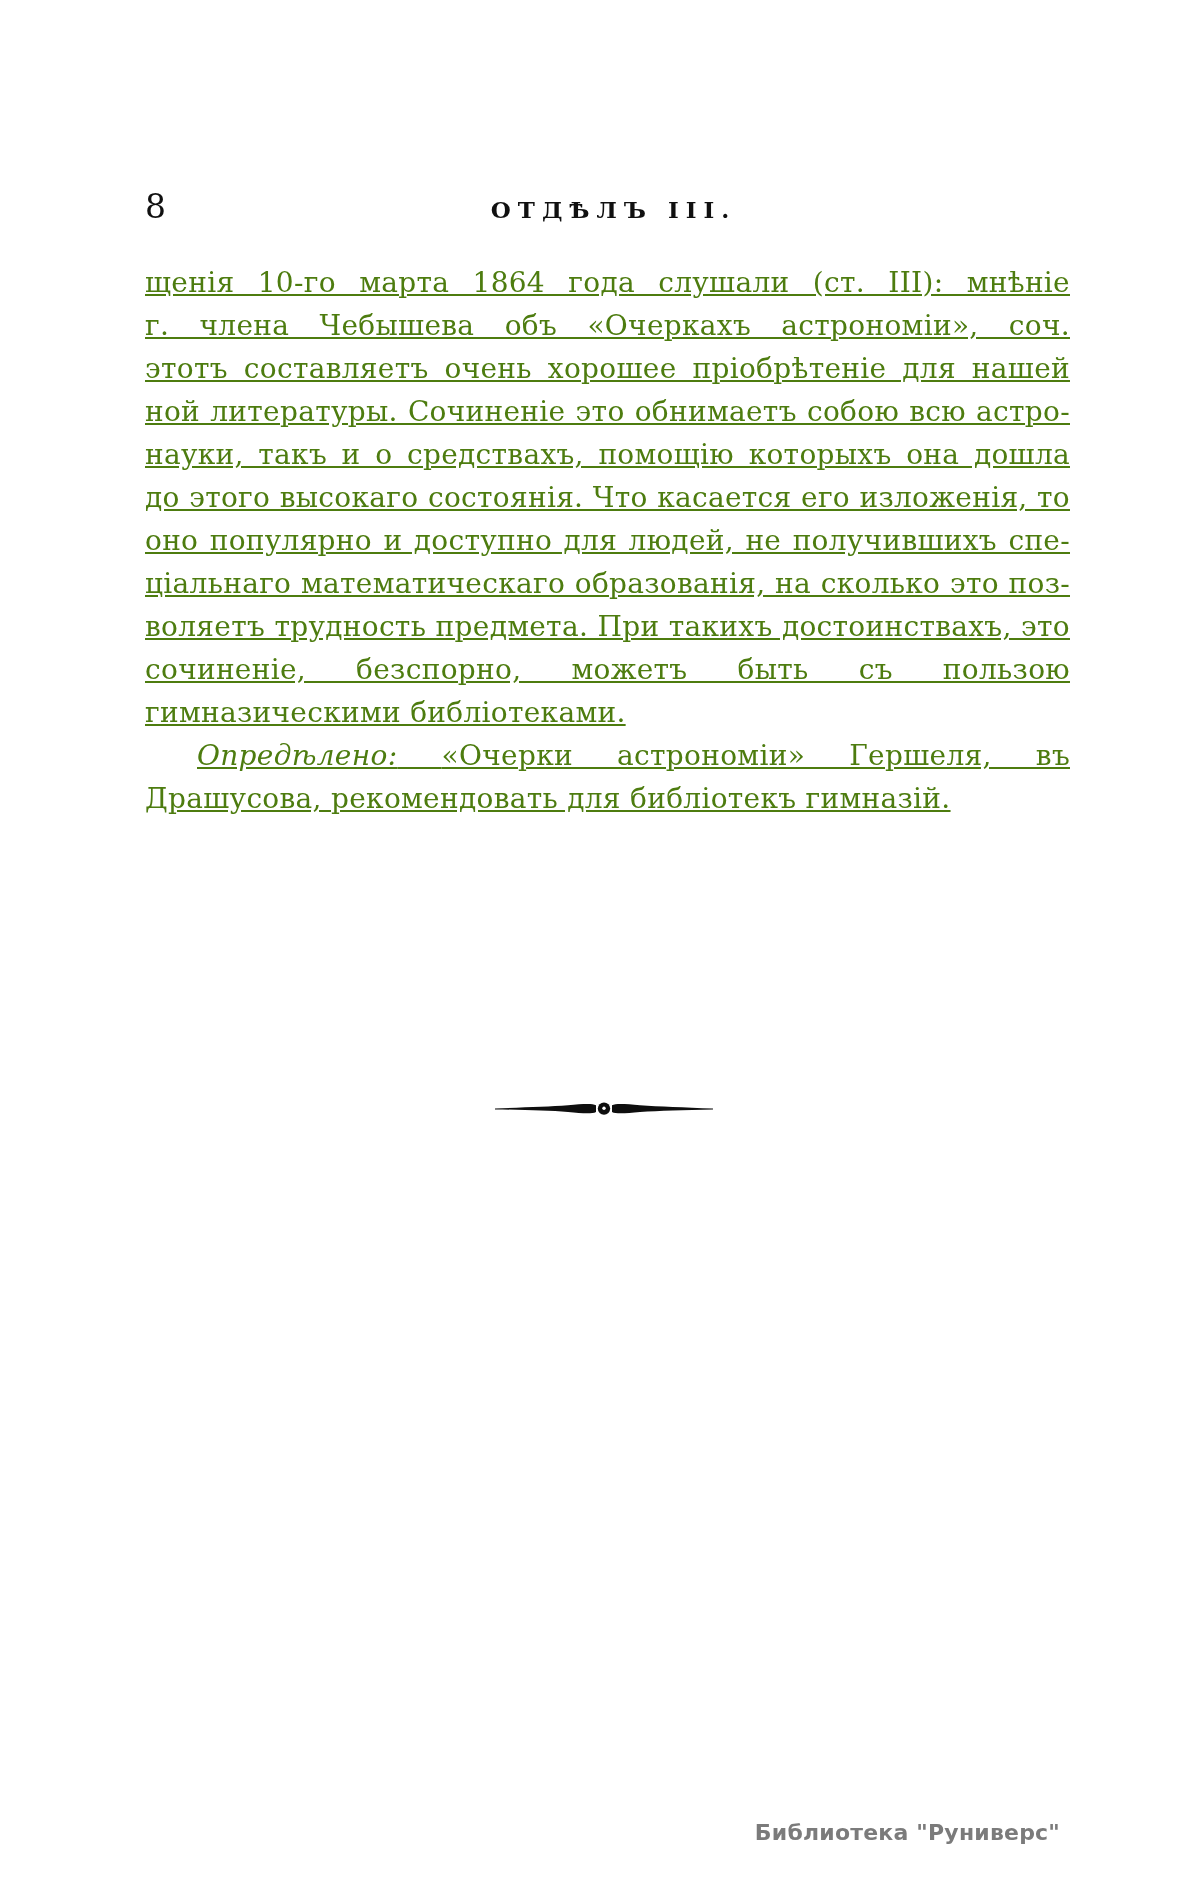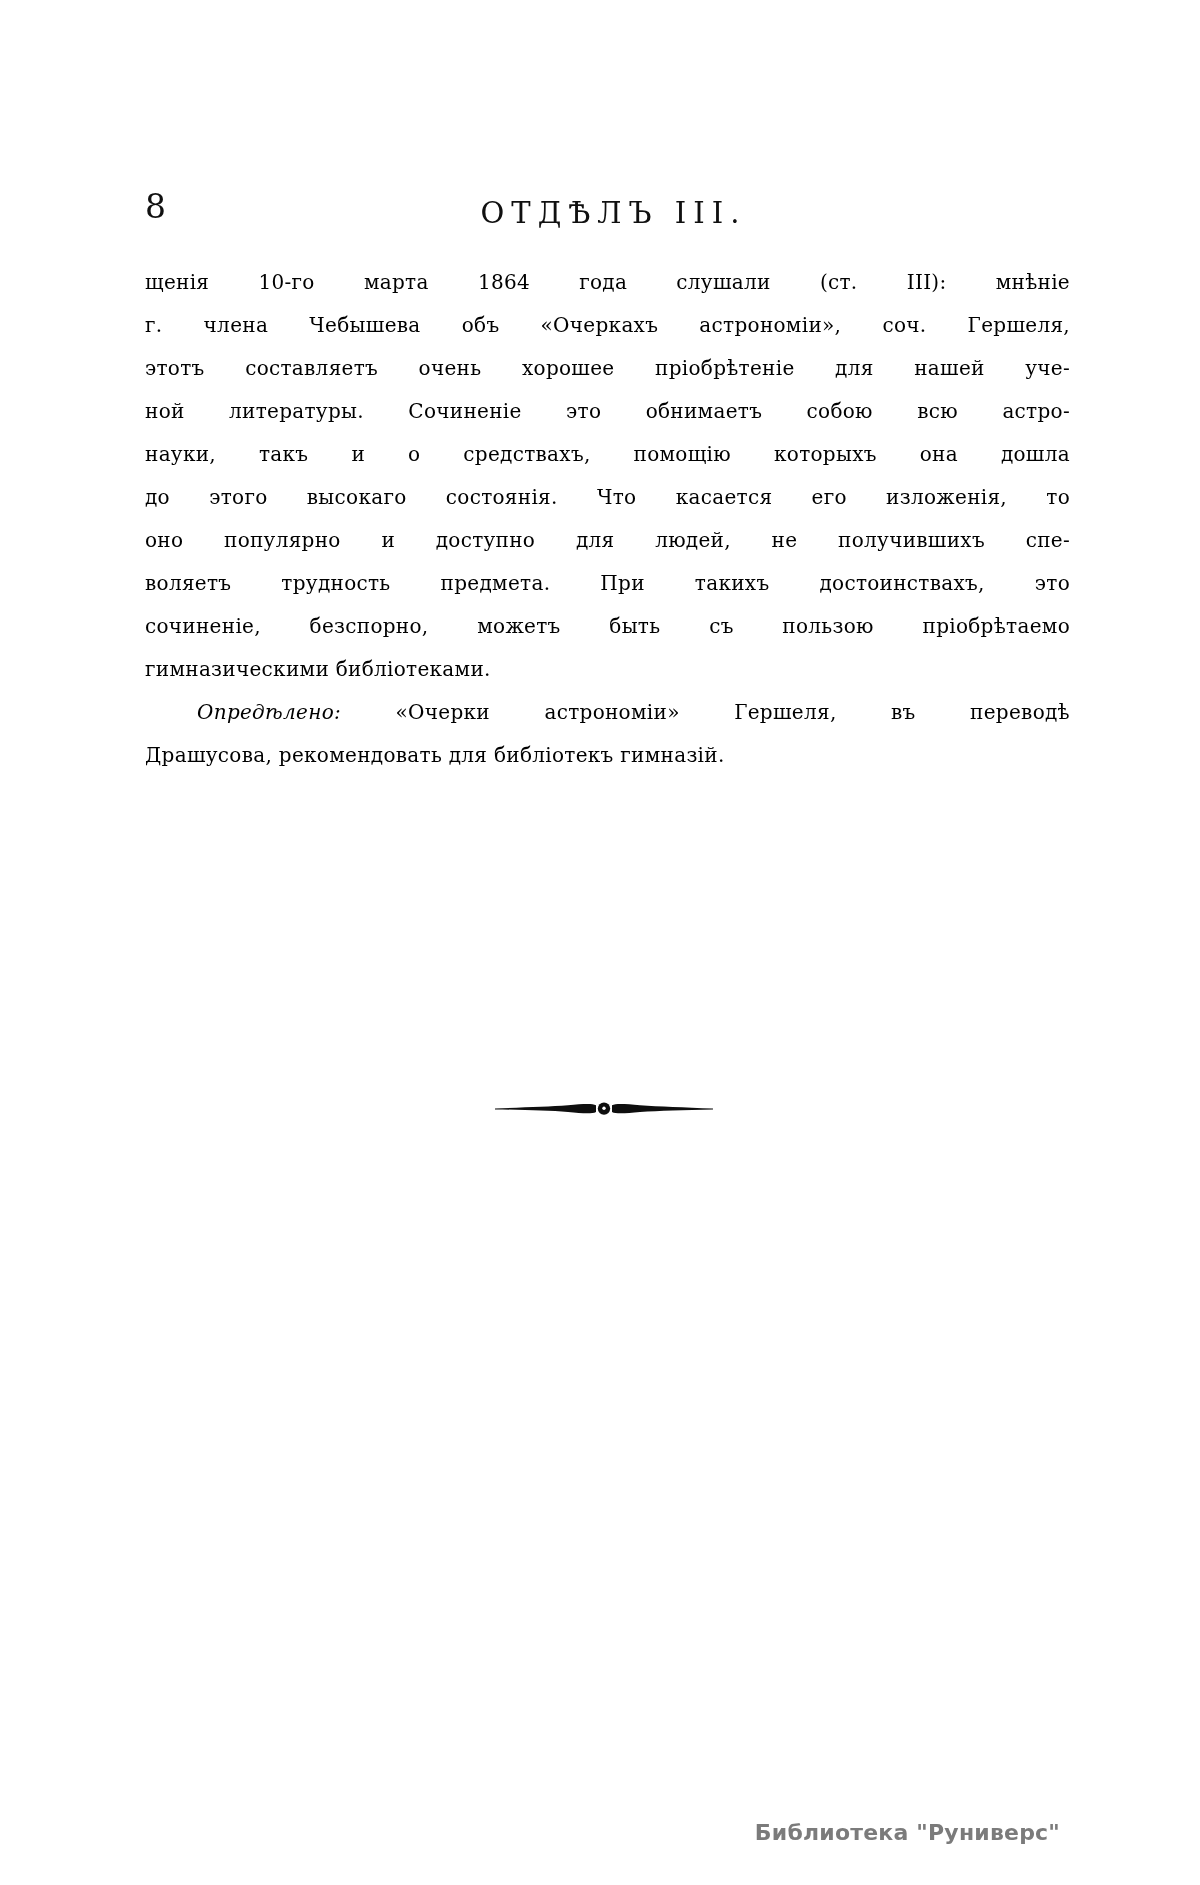--- a/index.html
+++ b/index.html
@@ -26,37 +26,38 @@
     color: #101010;
   }
   .header-row {
     position: absolute;
     left: 145px;
     top: 196px;
     width: 925px;
     text-align: center;
   }
   .section-header {
-    font-size: 29px;
-    font-weight: normal;
+    font-size: 23px;
+    font-weight: bold;
     letter-spacing: 7px;
     color: #101010;
     white-space: nowrap;
     margin-left: 12px;
   }
   
   .text-block {
     position: absolute;
     left: 145px;
     top: 261px;
     width: 925px;
-    font-size: 20px;
+    font-size: 28px;
     line-height: 43px;
     letter-spacing: 0.3px;
-    color: #000000;
+    color: #4d7c0f;
+    text-decoration: underline;
   }
   .line {
     text-align: justify;
     text-align-last: justify;
     white-space: normal;
     height: 43px;
     overflow: hidden;
   }
   .line.last {
     text-align: justify;
@@ -101,20 +102,21 @@
   </div>
 
   <div class="text-block">
     <div class="line">щенія 10-го марта 1864 года слушали (ст. III): мнѣніе</div>
     <div class="line">г. члена Чебышева объ «Очеркахъ астрономіи», соч. Гершеля,</div>
     <div class="line">этотъ составляетъ очень хорошее пріобрѣтеніе для нашей уче-</div>
     <div class="line">ной литературы. Сочиненіе это обнимаетъ собою всю астро-</div>
     <div class="line">науки, такъ и о средствахъ, помощію которыхъ она дошла</div>
     <div class="line">до этого высокаго состоянія. Что касается его изложенія, то</div>
     <div class="line">оно популярно и доступно для людей, не получившихъ спе-</div>
+    <div class="line">ціальнаго математическаго образованія, на сколько это поз-</div>
     <div class="line">воляетъ трудность предмета. При такихъ достоинствахъ, это</div>
     <div class="line">сочиненіе, безспорно, можетъ быть съ пользою пріобрѣтаемо</div>
     <div class="line last">гимназическими библіотеками.</div>
 
     <div class="line indent"><span class="lead-italic">Опредѣлено:</span> <span>«Очерки астрономіи» Гершеля, въ переводѣ</span></div>
     <div class="line last">Драшусова, рекомендовать для библіотекъ гимназій.</div>
   </div>
 
   <svg class="divider" viewBox="0 0 220 20" xmlns="http://www.w3.org/2000/svg">
     <g fill="#0e0e0e">

